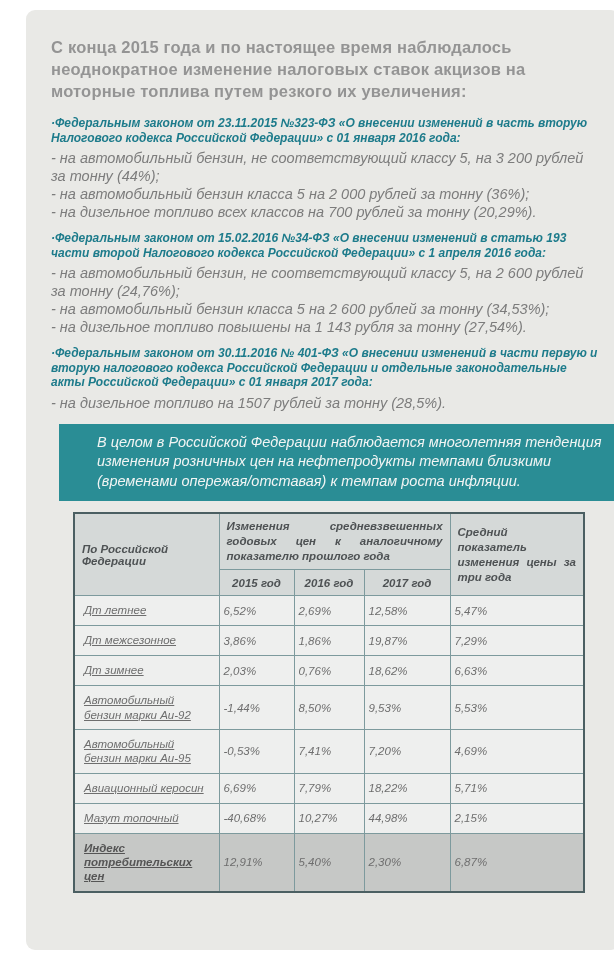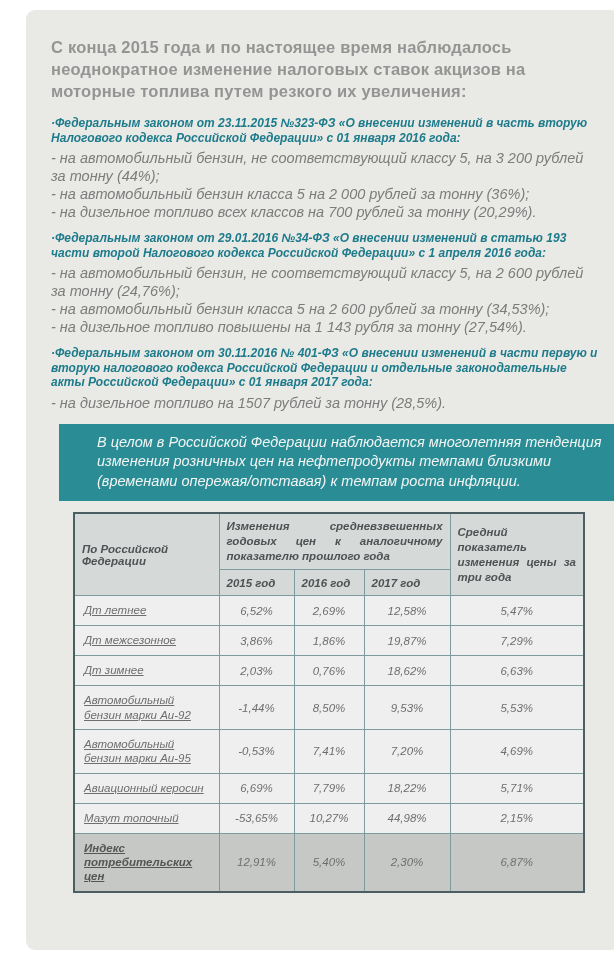--- a/index.html
+++ b/index.html
@@ -75,57 +75,57 @@
     vertical-align:middle;
   }
   .price-table th{
     background:var(--th-bg);
     color:var(--th-text);
     font-weight:bold;font-style:italic;
     padding:5px 7px;
     text-align:left;
   }
   th.group-head{text-align:justify;line-height:1.3;height:40px;}
-  th.year-head{height:26px;}
+  th.year-head{text-align:center;height:26px;}
   th.avg-head{text-align:justify;line-height:1.3;}
   td.row-label{
     background:var(--cell-bg);
     color:var(--value-gray);
     font-style:italic;
     text-align:justify;
     padding:7px 9px;
     line-height:1.25;
     text-decoration:underline;
   }
   td.cell-value{
     background:var(--cell-bg);
     color:var(--value-gray);
     font-style:italic;
-    text-align:center;
+    text-align:left;
     padding:7px 4px;
     height:30px;
   }
   tr.highlight td{background:var(--hl-bg);}
   tr.highlight td.row-label{font-weight:bold;font-style:italic;color:var(--hl-text);}
 </style>
 </head>
 <body>
 
 <div class="content">
 
   <p class="intro">С конца 2015 года и по настоящее время наблюдалось неоднократное изменение налоговых ставок акцизов на моторные топлива путем резкого их увеличения:</p>
 
   <p class="law-title">·Федеральным законом от 23.11.2015 №323-ФЗ «О внесении изменений в часть вторую Налогового кодекса Российской Федерации» с 01 января 2016 года:</p>
   <div class="law-list">
     <div class="law-item">- на автомобильный бензин, не соответствующий классу 5, на 3 200 рублей за тонну (44%);</div>
     <div class="law-item">- на автомобильный бензин класса 5 на 2 000 рублей за тонну (36%);</div>
     <div class="law-item">- на дизельное топливо всех классов на 700 рублей за тонну (20,29%).</div>
   </div>
 
-  <p class="law-title">·Федеральным законом от 29.01.2016 №34-ФЗ «О внесении изменений в статью 193 части второй Налогового кодекса Российской Федерации» с 1 апреля 2016 года:</p>
+  <p class="law-title">·Федеральным законом от 15.02.2016 №34-ФЗ «О внесении изменений в статью 193 части второй Налогового кодекса Российской Федерации» с 1 апреля 2016 года:</p>
   <div class="law-list">
     <div class="law-item">- на автомобильный бензин, не соответствующий классу 5, на 2 600 рублей за тонну (24,76%);</div>
     <div class="law-item">- на автомобильный бензин класса 5 на 2 600 рублей за тонну (34,53%);</div>
     <div class="law-item">- на дизельное топливо повышены на 1 143 рубля за тонну (27,54%).</div>
   </div>
 
   <p class="law-title">·Федеральным законом от 30.11.2016 № 401-ФЗ «О внесении изменений в части первую и вторую налогового кодекса Российской Федерации и отдельные законодательные акты Российской Федерации» с 01 января 2017 года:</p>
   <div class="law-list">
     <div class="law-item">- на дизельное топливо на 1507 рублей за тонну (28,5%).</div>
   </div>
@@ -190,21 +190,21 @@
       </tr>
       <tr>
         <td class="row-label">Авиационный керосин</td>
         <td class="cell-value">6,69%</td>
         <td class="cell-value">7,79%</td>
         <td class="cell-value">18,22%</td>
         <td class="cell-value">5,71%</td>
       </tr>
       <tr>
         <td class="row-label">Мазут топочный</td>
-        <td class="cell-value">-53,65%</td>
+        <td class="cell-value">-40,68%</td>
         <td class="cell-value">10,27%</td>
         <td class="cell-value">44,98%</td>
         <td class="cell-value">2,15%</td>
       </tr>
       <tr class="highlight">
         <td class="row-label">Индекс потребительских цен</td>
         <td class="cell-value">12,91%</td>
         <td class="cell-value">5,40%</td>
         <td class="cell-value">2,30%</td>
         <td class="cell-value">6,87%</td>

